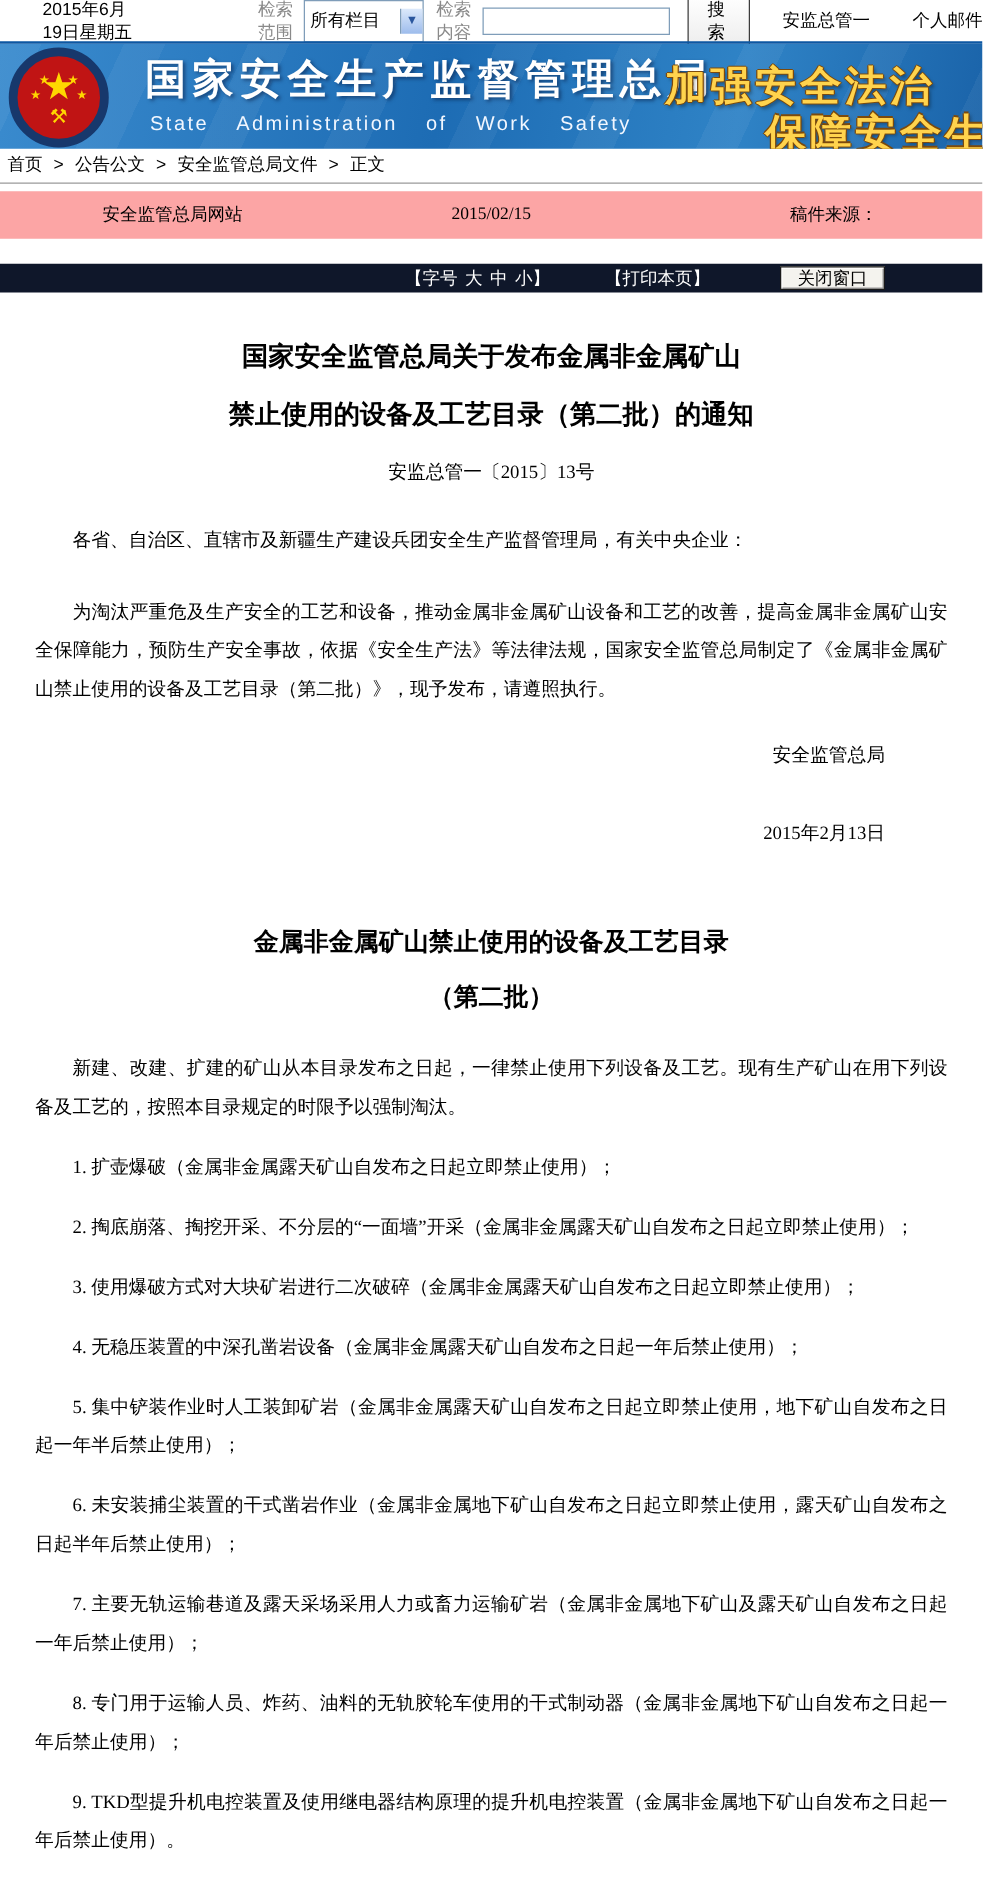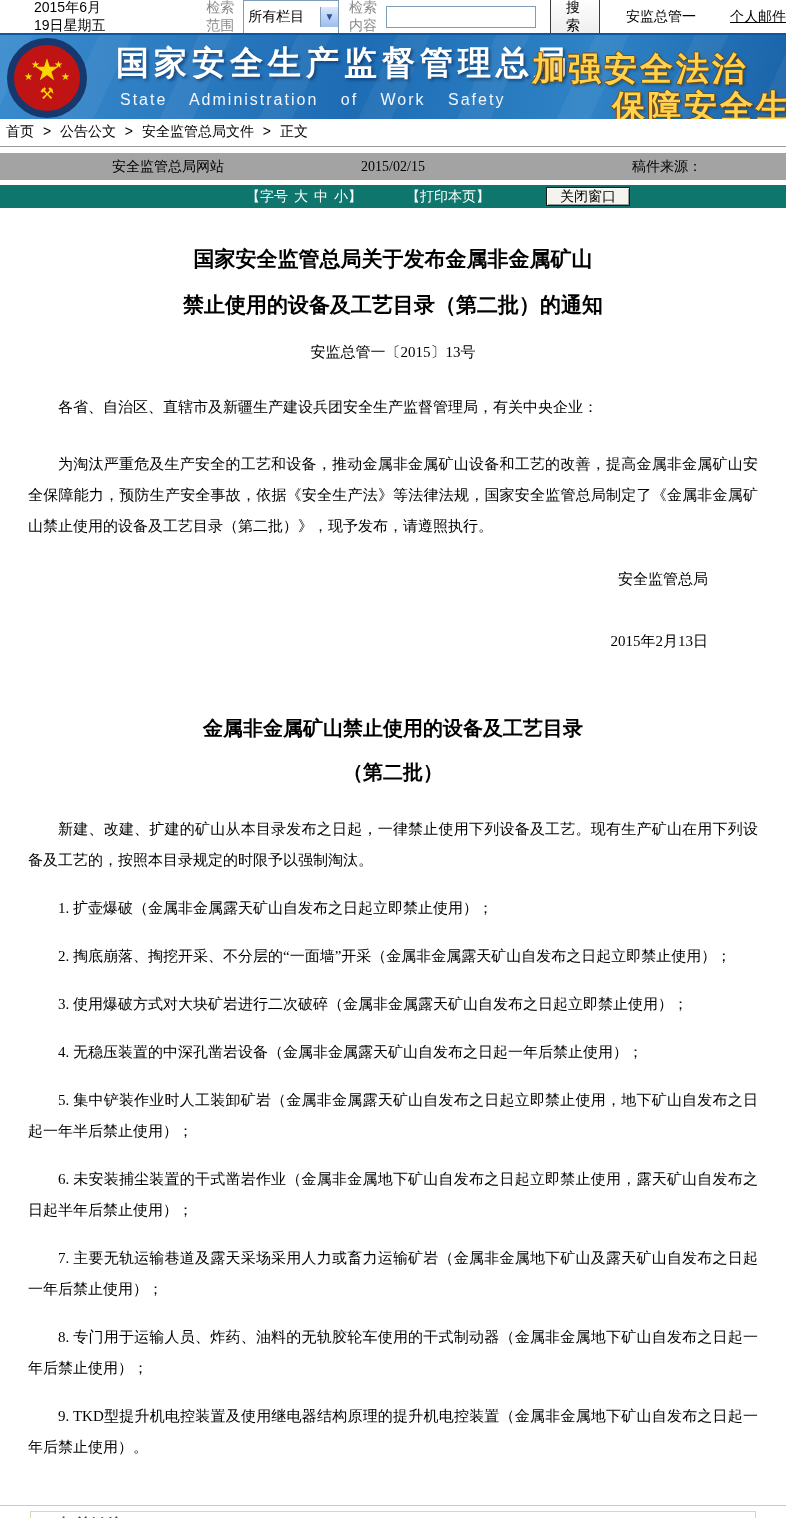--- a/index.html
+++ b/index.html
@@ -36,27 +36,27 @@
     text-shadow: -1px 0 #7c4a0c, 1px 0 #7c4a0c, 0 -1px #7c4a0c, 0 1px #7c4a0c, 2px 2px 3px rgba(0,0,0,.35); }
   .slogan1 { left: 532px; top: 12px; }
   .slogan2 { left: 612px; top: 50px; }
 
   
   .breadcrumb { padding: 4px 6px 5px; font-size: 14px; border-bottom: 1px solid #9a9a9a; }
   .crumb { cursor: pointer; }
   .crumb-sep { margin: 0 5px; color: #000; }
 
   
-  .infobar { position: relative; height: 27px; margin-top: 6px; background: #a3a3a3; font-size: 14px; display: flex; align-items: center; padding-left: 30px; }
+  .infobar { position: relative; height: 38px; margin-top: 6px; background: #fca5a5; font-size: 14px; display: flex; align-items: center; }
   .info-site { margin-left: 82px; }
   .info-date { position: absolute; left: 50%; transform: translateX(-50%); font-family: "Liberation Serif", serif; }
   .info-source { position: absolute; right: 84px; }
 
   
-  .bluebar { height: 23px; margin-top: 5px; background: #0f766e; color: #fff; font-size: 14px; display: flex; align-items: center; }
+  .bluebar { height: 23px; margin-top: 20px; background: #0f172a; color: #fff; font-size: 14px; display: flex; align-items: center; justify-content: center; }
   .fontsize-group { margin-left: 246px; display: flex; align-items: center; gap: 6px; }
   .size-link { cursor: pointer; }
   .print-link { margin-left: 44px; cursor: pointer; }
   .btn3d { margin-left: 56px; background: #f4f3ee; border: 1px solid #1a1a1a; box-shadow: inset 1px 1px 0 #fff, inset -1px -1px 0 #9a9a9a; padding: 0 13px; height: 19px; font-size: 14px; color: #000; cursor: pointer; font-family: inherit; }
 
   
   .article { padding: 0 28px 42px; font-family: "Liberation Serif", "DejaVu Serif", serif; font-size: 15px; line-height: 31px; }
   .art-title { text-align: center; font-weight: bold; font-size: 21px; line-height: 46px; margin-top: 28px; }
   .doc-number { text-align: center; margin-top: 9px; font-size: 15px; }
   .para { text-indent: 2em; text-align: justify; margin-top: 17px; }
@@ -80,21 +80,21 @@
     <span class="date">2015年6月19日星期五</span>
     <span class="lbl" style="margin-left:96px;">检索范围</span>
     <div class="fake-select">
       <span class="sel-text">所有栏目</span>
       <span class="sel-arrow">▼</span>
     </div>
     <span class="lbl">检索内容</span>
     <input class="search-input" type="text" style="">
     <button class="btn-search">搜 索</button>
     <span class="toplink">安监总管一</span>
-    <span class="toplink" style="margin-left:34px;text-decoration:underline;">个人邮件</span>
+    <span class="toplink" style="margin-left:34px;">个人邮件</span>
   </div>
 
   <div class="header">
     <div class="logo">
       <span class="star-big">★</span>
       <span class="star-small s1">★</span>
       <span class="star-small s2">★</span>
       <span class="star-small s3">★</span>
       <span class="star-small s4">★</span>
       <span class="emblem">⚒</span>

